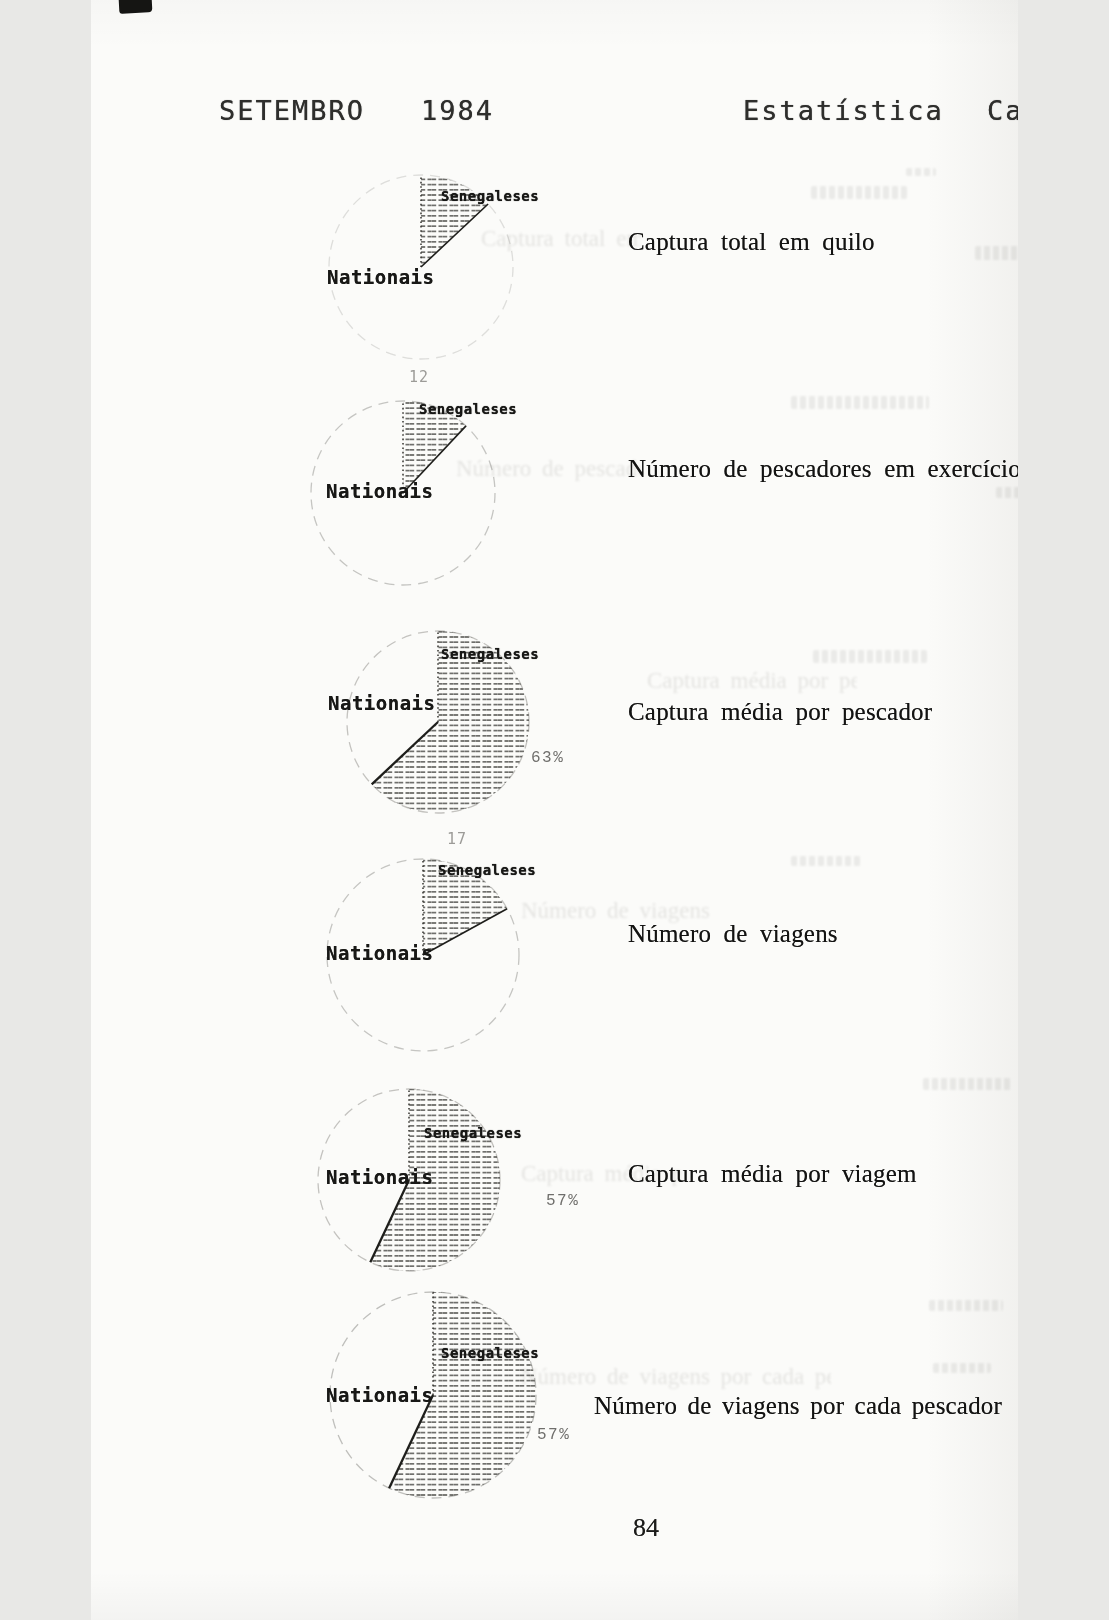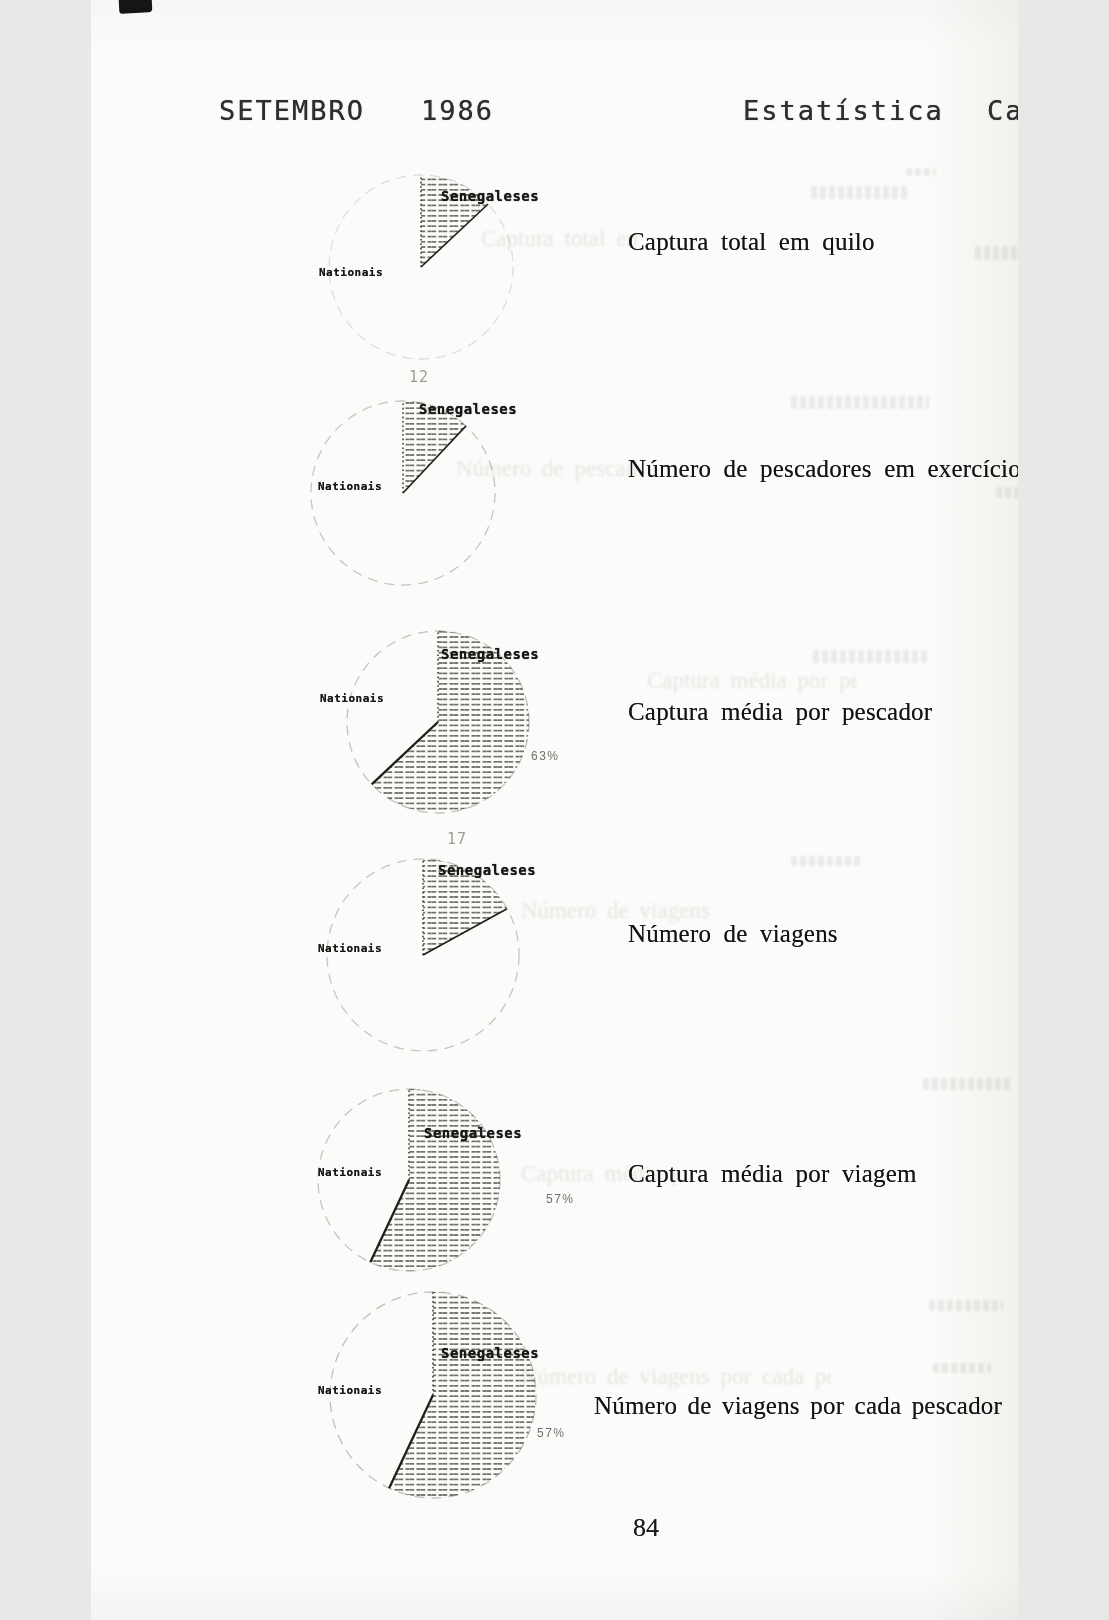--- a/index.html
+++ b/index.html
@@ -25,24 +25,24 @@
     position:absolute;font-family:"Liberation Serif", serif;
     font-size:25px;color:#131312;letter-spacing:.2px;word-spacing:6px;
     white-space:nowrap;text-shadow:0 0 .5px rgba(10,10,10,.6);
   }
   .caption.long{word-spacing:4px;}
   .lbl{
     position:absolute;font-family:"DejaVu Sans Mono", monospace;
     font-weight:bold;color:#181816;white-space:nowrap;
   }
   .sene{font-size:14px;letter-spacing:.5px;text-shadow:0 0 .8px rgba(0,0,0,.9);}
-  .nat{font-size:11px;letter-spacing:.5px;text-shadow:0 0 .5px rgba(20,20,20,.8);}
+  .nat{font-size:19px;letter-spacing:.5px;text-shadow:0 0 .5px rgba(20,20,20,.8);margin-left:8px;}
   .pct{
-    position:absolute;font-family:Liberation Sans, sans-serif;
-    font-size:12px;letter-spacing:1.5px;color:#4d4c49;opacity:.8;
+    position:absolute;font-family:Liberation Mono, monospace;
+    font-size:16px;letter-spacing:1.5px;color:#4d4c49;opacity:.8;
     filter:blur(.35px);white-space:nowrap;
   }
   .note{
     position:absolute;font-family:"DejaVu Sans Mono", monospace;
     font-size:15px;letter-spacing:1px;color:#6a6965;opacity:.65;
     filter:blur(.3px);white-space:nowrap;
   }
   .ghost{
     position:absolute;font-family:"Liberation Serif", serif;
     font-size:23px;color:#4e4c45;opacity:.13;filter:blur(.8px);
@@ -71,21 +71,21 @@
       <path d="M0 2.6 H11" stroke="#31312d" stroke-width="1.15" stroke-dasharray="4.2 2.3"></path>
     </pattern>
   </defs>
 </svg>
 
 <div class="page">
 
   <div class="corner"></div>
 
   <span class="hdr" style="left:128px">SETEMBRO</span>
-  <span class="hdr" style="left:330px">1986</span>
+  <span class="hdr" style="left:330px">1984</span>
   <span class="hdr" style="left:652px">Estatística</span>
   <span class="hdr" style="left:896px">Captura</span>
 
   <div class="chartblock">
     <svg class="pie" viewBox="230 167 200 200" width="200" height="200" style="left: 230px; top: 167px;">
         <circle cx="330" cy="267" r="92" fill="none" stroke="#767570" stroke-width="1.3" stroke-dasharray="10 7" opacity="0.22"></circle>
         <path d="M330 267 L330 175 A92 92 0 0 1 397.1 204.0 Z" fill="url(#hatch)" fill-opacity="0.92" stroke="none"></path>
         <line x1="330" y1="267" x2="330" y2="175" stroke="#35342f" stroke-width="1.5" stroke-dasharray="1.6 2.8"></line>
         <line x1="330" y1="267" x2="397.1" y2="204.0" stroke="#1e1e1b" stroke-width="1.6"></line>
       </svg>

